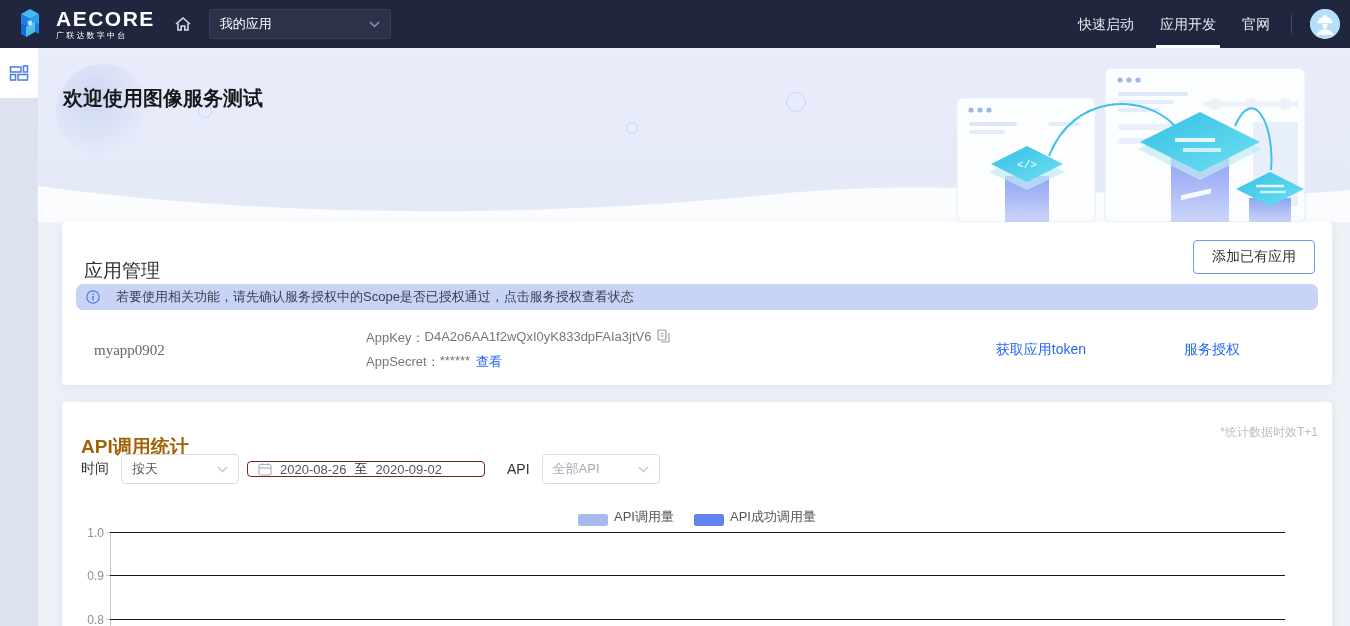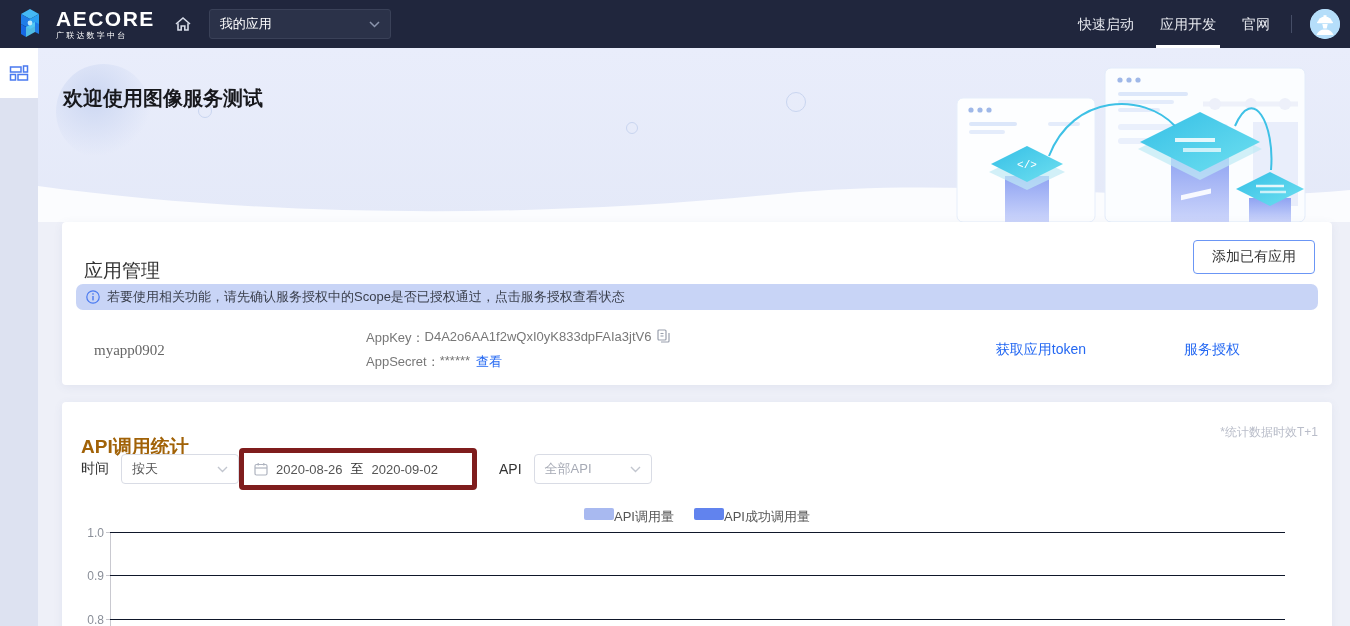--- a/index.html
+++ b/index.html
@@ -44,21 +44,21 @@
   
   .card{position:absolute;left:62px;width:1270px;background:#fff;border-radius:4px;
     box-shadow:0 2px 10px rgba(80,90,140,.08);}
   .card-app{top:222px;height:163px;}
   .card-stats{top:402px;height:340px;}
 
   .app-title{position:absolute;left:22px;top:20px;font-size:19px;font-weight:400;color:#333;}
   .add-btn{position:absolute;right:17px;top:18px;background:#fff;border:1px solid #6b96f5;
     border-radius:4px;color:#333;font-size:14px;padding:7px 18px;cursor:pointer;font-family:inherit;}
   .notice{position:absolute;left:14px;right:14px;top:62px;height:26px;background:#c8d4f6;
-    border-radius:7px;display:flex;align-items:center;padding:0 10px;gap:7px;
+    border-radius:7px;display:flex;align-items:center;padding:0 10px;gap:16px;
     font-size:13px;color:#3a3f4c;}
   .app-row{position:absolute;left:32px;right:30px;top:104px;height:48px;display:flex;align-items:center;}
   .app-name{width:272px;font-size:15px;color:#666;font-family:Liberation Serif, serif;}
   .key-block{display:flex;flex-direction:column;gap:6px;font-size:13px;color:#777;}
   .key-line{display:flex;}
   .copy-icon{margin-left:6px;cursor:pointer;display:flex;}
   .link{color:#2468f2;cursor:pointer;text-decoration:none;}
   .view-link{margin-left:6px;font-size:13px;}
   .row-links{margin-left:auto;display:flex;align-items:center;}
   .token-link{font-size:14px;margin-right:98px;}
@@ -66,29 +66,29 @@
 
   
   .stats-title{position:absolute;left:19px;top:16px;font-size:19px;font-weight:700;color:#a16207;}
   .stats-note{position:absolute;right:14px;top:22px;font-size:12px;color:#b9bdc9;}
   .filters{position:absolute;left:19px;top:52px;display:flex;align-items:center;height:30px;}
   .f-label{font-size:14px;color:#333;margin-right:12px;}
   .select{width:118px;height:30px;border:1px solid #d9dce5;border-radius:4px;background:#fff;
     display:flex;align-items:center;justify-content:space-between;padding:0 10px;
     font-size:13px;color:#555;cursor:pointer;box-sizing:border-box;}
   .select.dim{color:#a6aab5;}
-  .date-input{margin-right:22px;width:238px;height:42px;border:5px solid #7f1d1d;
+  .date-input{margin-left:8px;margin-right:22px;width:238px;height:16px;border:1px solid #7f1d1d;
     border-radius:4px;background:#fff;display:flex;align-items:center;padding:0 10px;gap:8px;
     font-size:13px;color:#555;cursor:text;box-sizing:border-box;}
   .date-sep{color:#333;}
   .api-sel-wrap{margin-left:10px;}
 
   .legend{position:absolute;left:0;right:0;top:106px;display:flex;justify-content:center;
     align-items:center;gap:20px;}
-  .legend-item{display:flex;align-items:flex-start;cursor:pointer;}
+  .legend-item{display:flex;align-items:flex-end;gap:6px;cursor:pointer;}
   .swatch{width:30px;height:12px;border-radius:2px;}
   .swatch-light{background:#a8b9f0;}
   .swatch-dark{background:#6183ee;}
   .legend-label{font-size:13px;color:#555;}
 
   .gridline{position:absolute;left:48px;width:1175px;height:1px;background:#0f172a;}
   .tick-label{position:absolute;left:-36px;top:-6px;width:30px;text-align:right;
     font-size:12px;color:#8a8f99;}
   .tick-mark{position:absolute;left:-4px;top:0;width:4px;height:1px;background:#c6c6cc;}
   .y-axis{position:absolute;left:48px;top:130px;width:1px;height:120px;background:#c9c9d0;}

